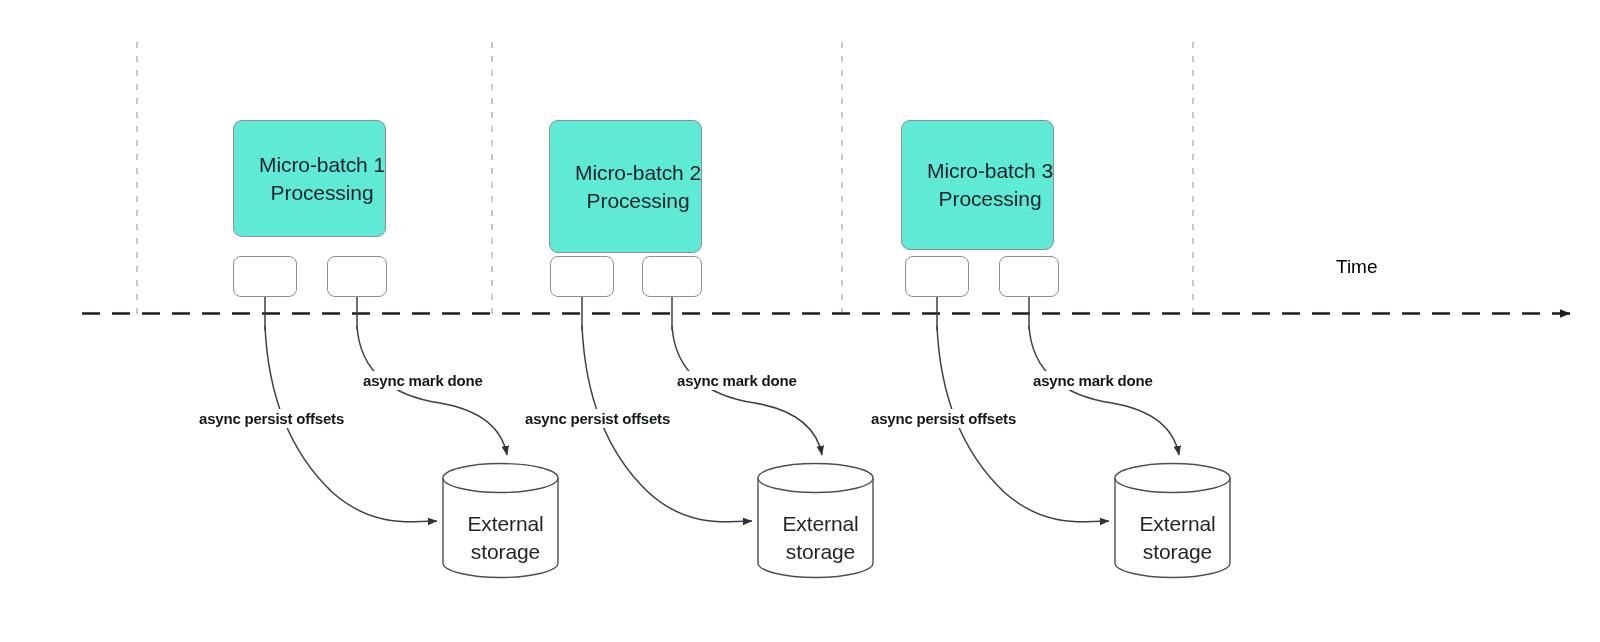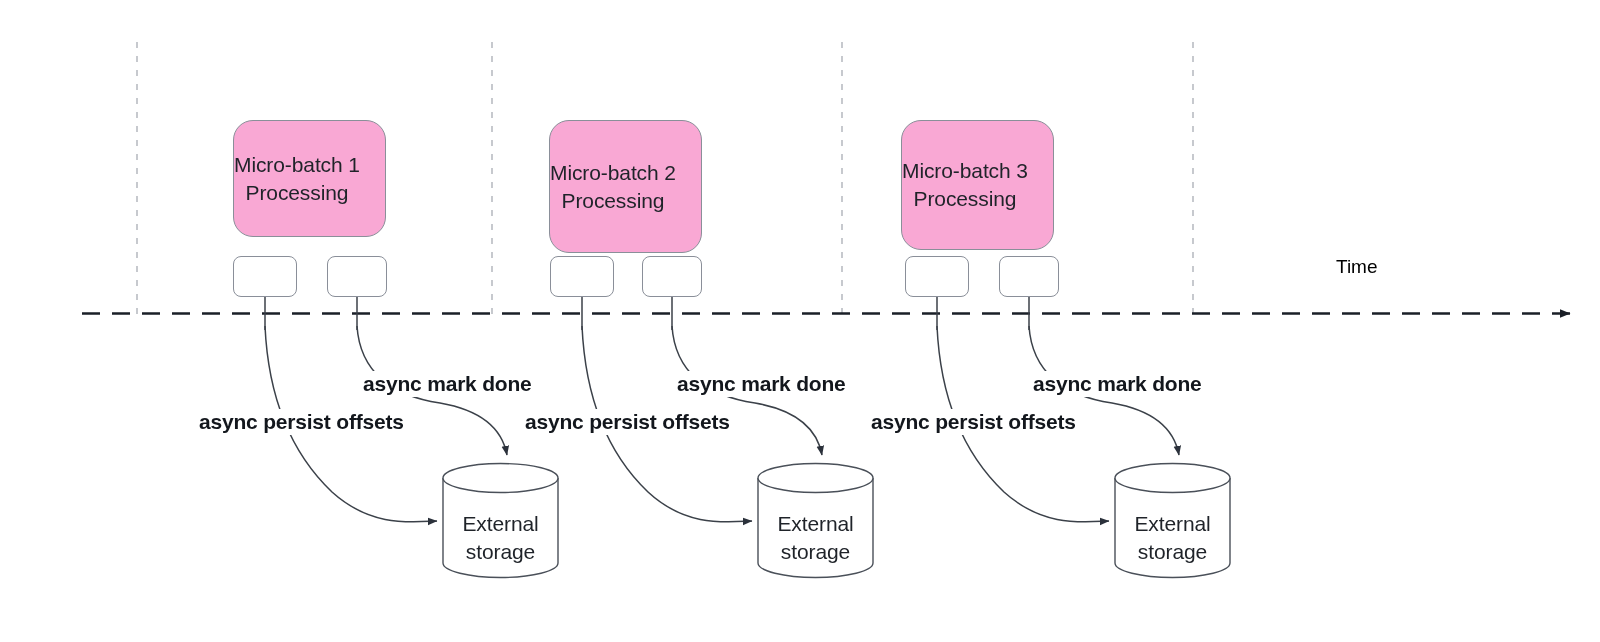--- a/index.html
+++ b/index.html
@@ -27,45 +27,46 @@
     width: 1600px;
     height: 642px;
     pointer-events: none;
   }
 
   
   .proc-box {
     position: absolute;
     box-sizing: border-box;
     border: 1.3px solid #8a8f99;
-    border-radius: 20px;
-    background: #f9a8d4;
+    border-radius: 9px;
+    background: #5eead4;
     display: flex;
     align-items: center;
-    justify-content: flex-start;
+    justify-content: flex-end;
   }
   .proc-label {
     font-size: 21px;
     line-height: 1.32;
     color: #1f2329;
     text-align: center;
     white-space: pre-line;
     letter-spacing: -0.1px;
   }
   .mini-box {
     position: absolute;
     box-sizing: border-box;
     border: 1.3px solid #8a8f99;
     border-radius: 8px;
     background: #ffffff;
   }
 
   
   .cylinder {
     position: absolute;
+    padding-left: 10px;
   }
   .cyl-svg {
     position: absolute;
     left: 0;
     top: 0;
   }
   .cyl-label {
     position: absolute;
     left: 0;
     width: 100%;
@@ -74,21 +75,21 @@
     line-height: 1.35;
     color: #1f2329;
     text-align: center;
     white-space: pre-line;
     letter-spacing: -0.1px;
   }
 
   
   .edge-label {
     position: absolute;
-    font-size: 21px;
+    font-size: 15px;
     font-weight: bold;
     color: #13171d;
     white-space: nowrap;
     letter-spacing: -0.2px;
     background: #ffffff;
     padding: 1px 2px;
   }
   .time-label {
     position: absolute;
     font-size: 19px;

